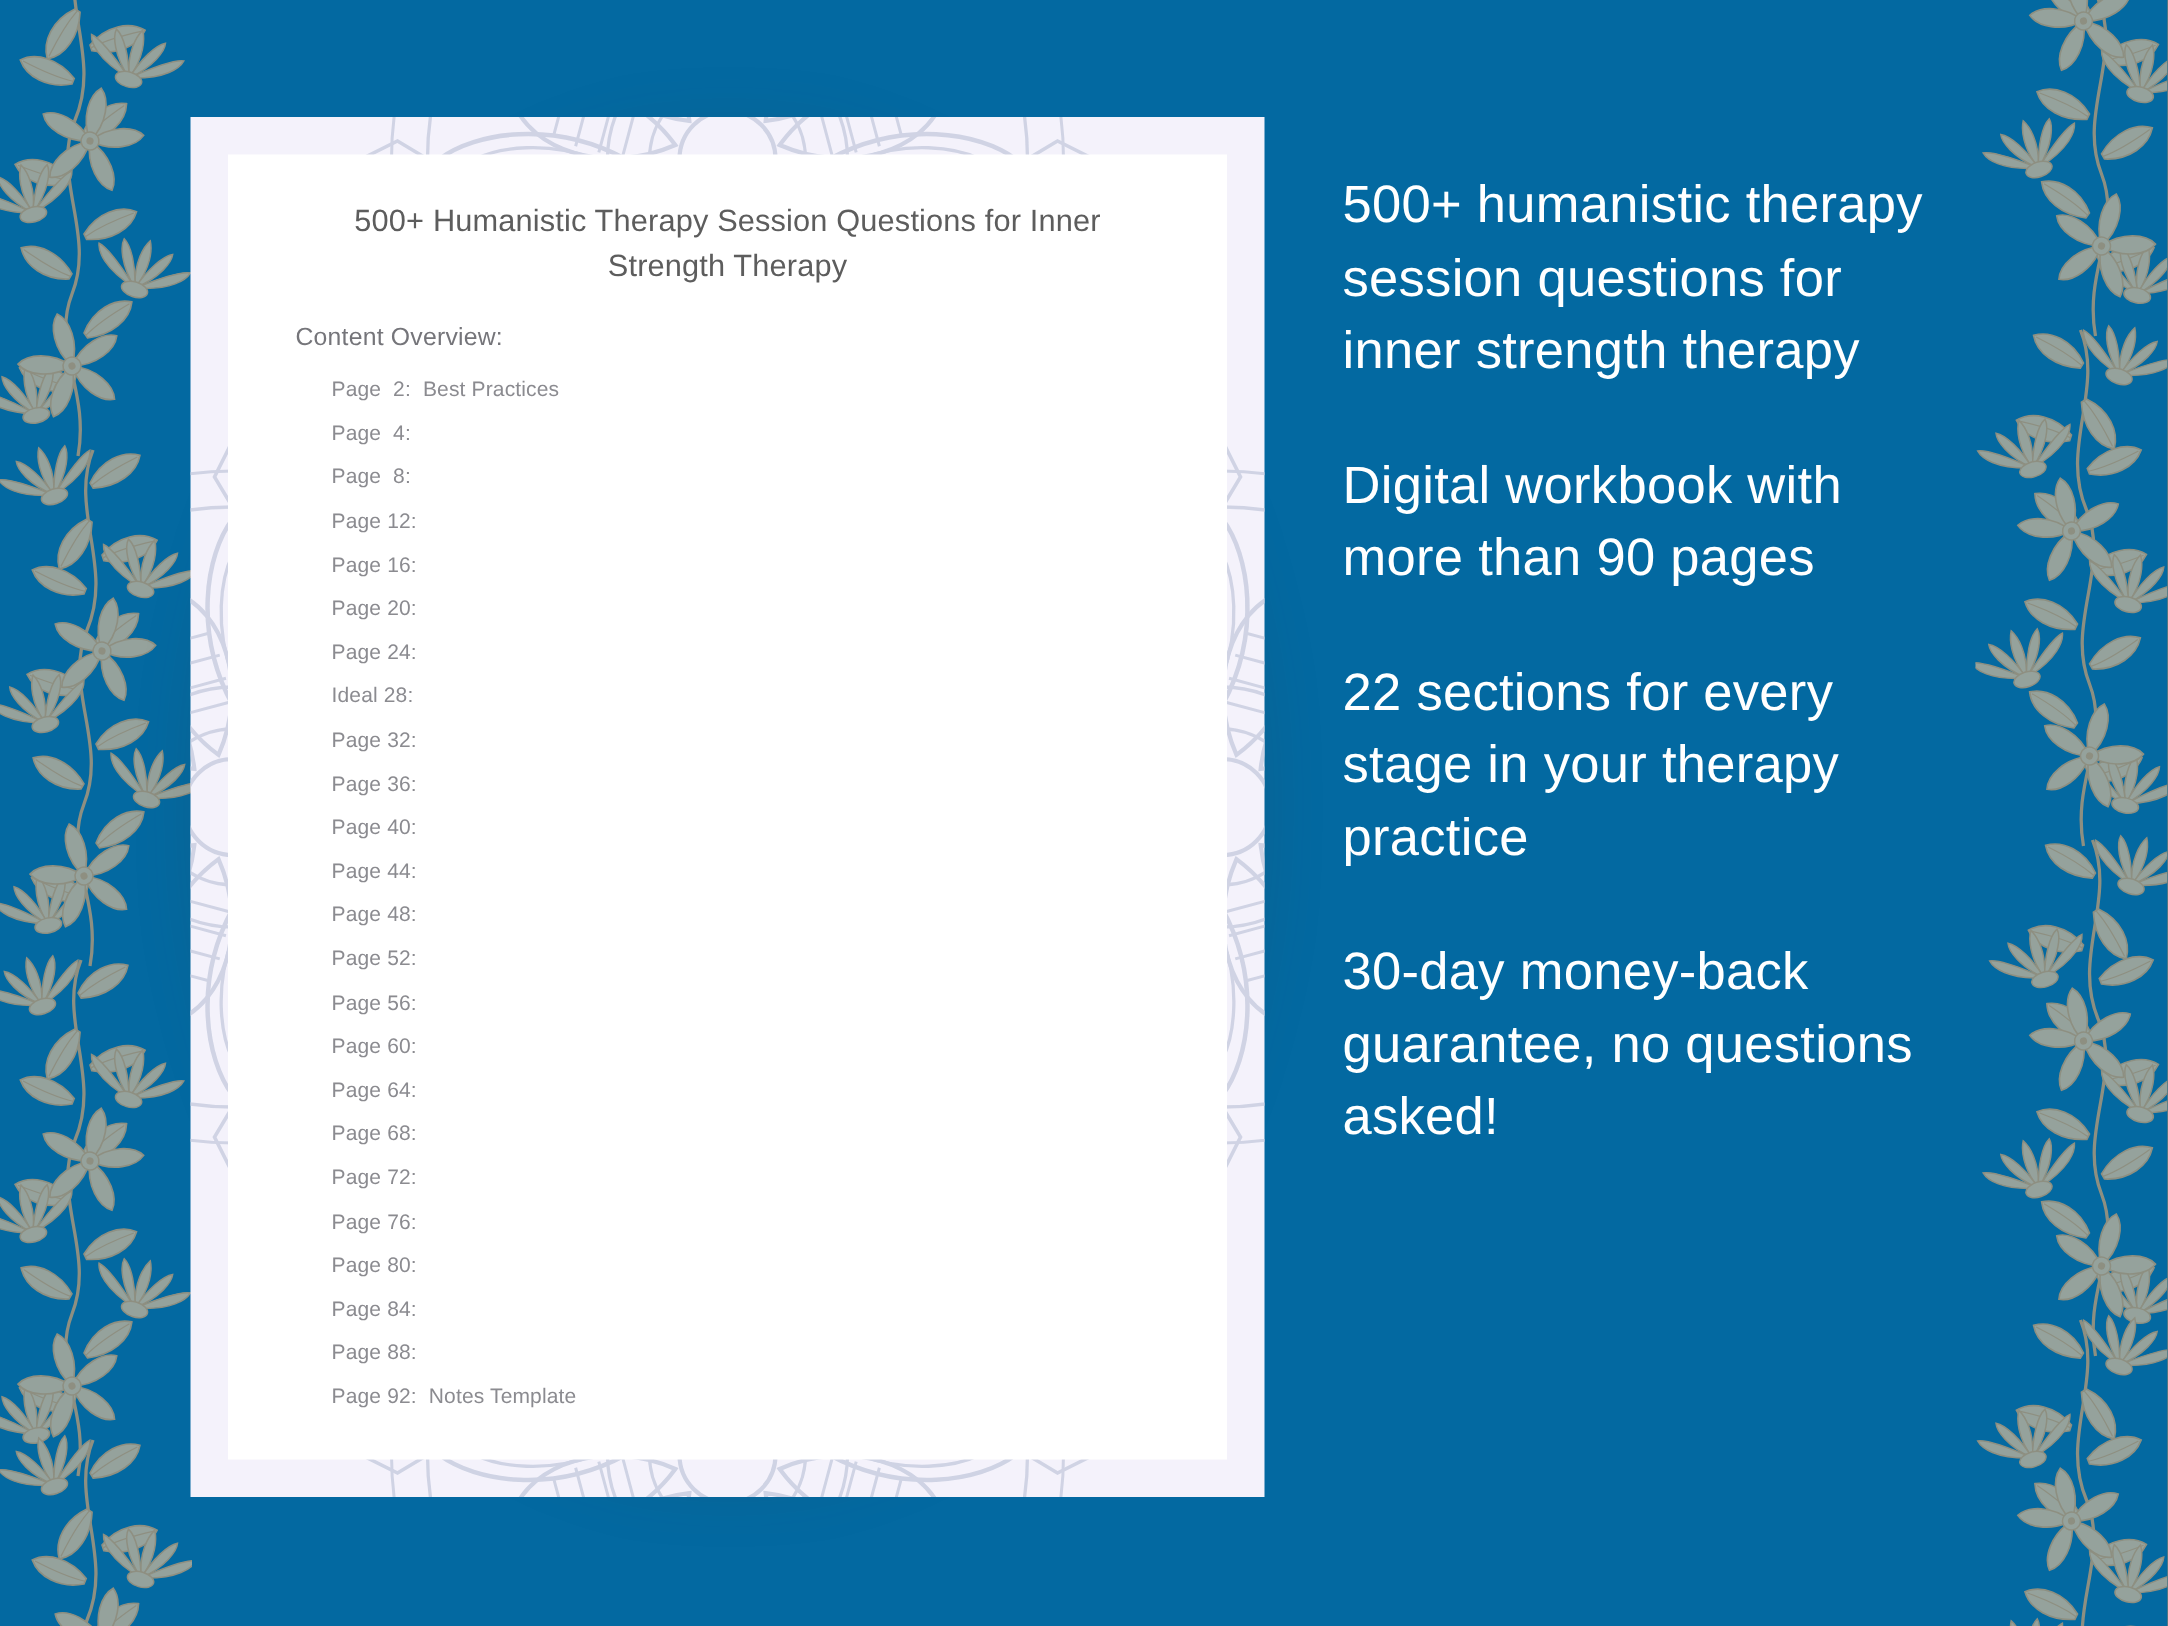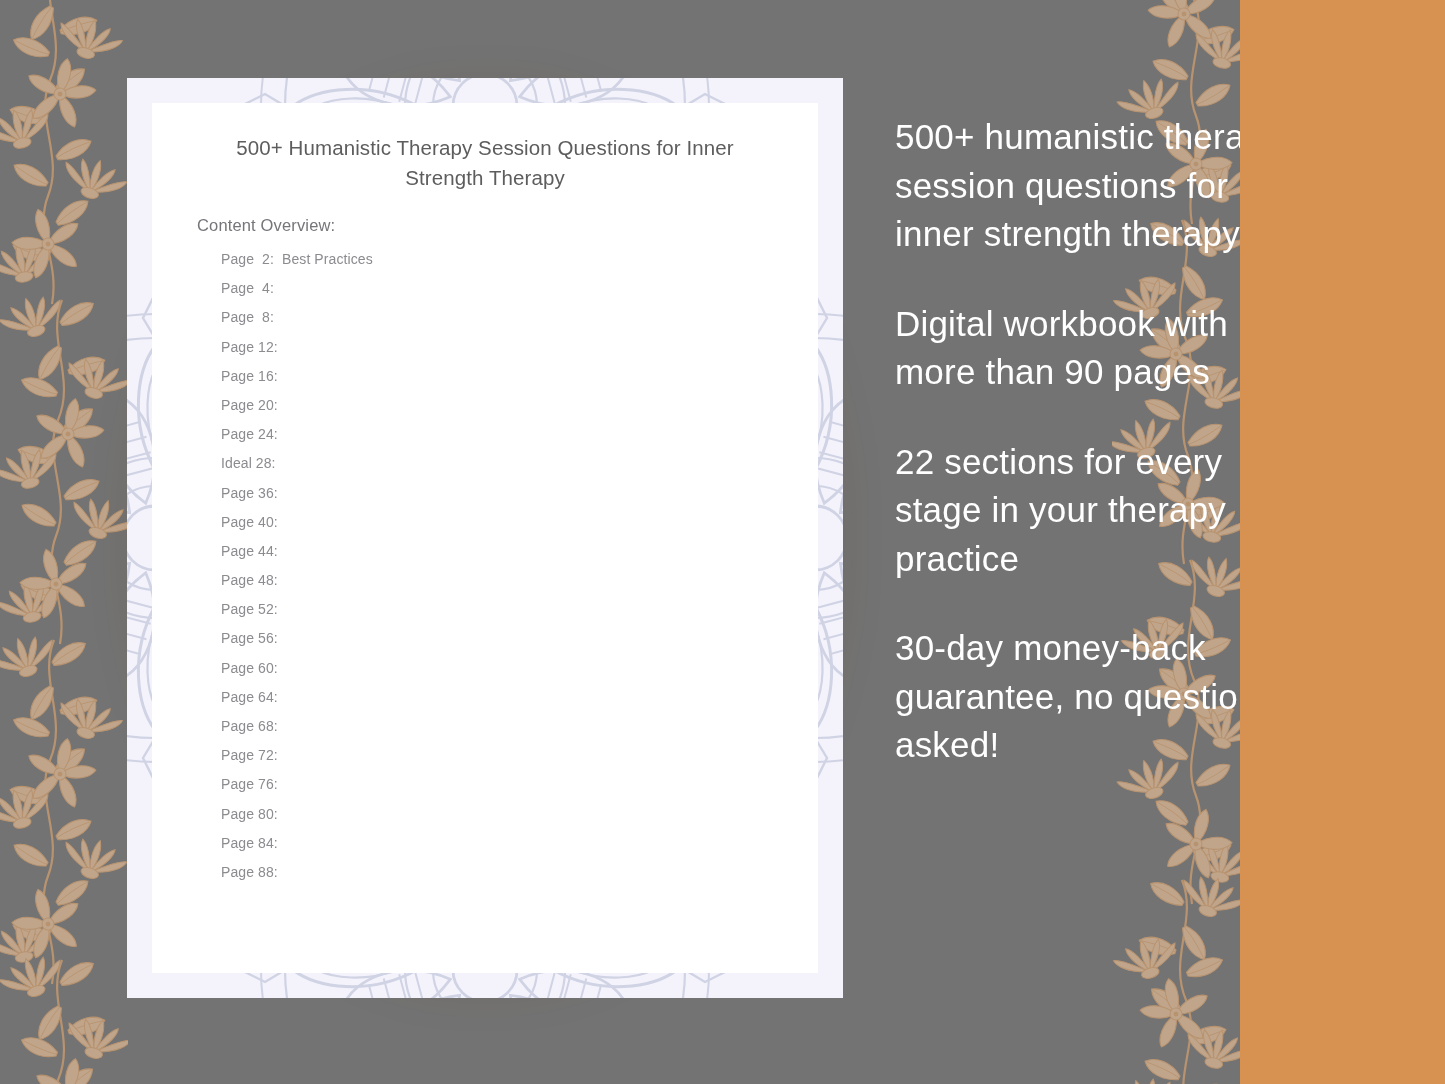--- a/index.html
+++ b/index.html
@@ -9,23 +9,23 @@
   body {
     width: 1445px;
     height: 1084px;
     overflow: hidden;
     font-family: "Liberation Sans", sans-serif;
     background: #D79252;
   }
 
   #stage {
     position: relative;
-    width: 1240px;
+    width: 1445px;
     height: 1084px;
-    background: #737373;
+    background: #0369a1;
     overflow: hidden;
   }
 
   
   .vine {
     position: absolute;
     top: 0;
     height: 1084px;
     width: 128px;
     opacity: .62;
@@ -373,34 +373,36 @@
 
       <div class="toc" id="toc-list">
           <div class="toc-row"><span class="toc-pg">Page  2:</span><span class="toc-label">Best Practices</span></div>
           <div class="toc-row"><span class="toc-pg">Page  4:</span><span class="toc-label"></span></div>
           <div class="toc-row"><span class="toc-pg">Page  8:</span><span class="toc-label"></span></div>
           <div class="toc-row"><span class="toc-pg">Page 12:</span><span class="toc-label"></span></div>
           <div class="toc-row"><span class="toc-pg">Page 16:</span><span class="toc-label"></span></div>
           <div class="toc-row"><span class="toc-pg">Page 20:</span><span class="toc-label"></span></div>
           <div class="toc-row"><span class="toc-pg">Page 24:</span><span class="toc-label"></span></div>
           <div class="toc-row"><span class="toc-pg">Ideal 28:</span><span class="toc-label"></span></div>
+          <div class="toc-row"><span class="toc-pg">Page 32:</span><span class="toc-label"></span></div>
           <div class="toc-row"><span class="toc-pg">Page 36:</span><span class="toc-label"></span></div>
           <div class="toc-row"><span class="toc-pg">Page 40:</span><span class="toc-label"></span></div>
           <div class="toc-row"><span class="toc-pg">Page 44:</span><span class="toc-label"></span></div>
           <div class="toc-row"><span class="toc-pg">Page 48:</span><span class="toc-label"></span></div>
           <div class="toc-row"><span class="toc-pg">Page 52:</span><span class="toc-label"></span></div>
           <div class="toc-row"><span class="toc-pg">Page 56:</span><span class="toc-label"></span></div>
           <div class="toc-row"><span class="toc-pg">Page 60:</span><span class="toc-label"></span></div>
           <div class="toc-row"><span class="toc-pg">Page 64:</span><span class="toc-label"></span></div>
           <div class="toc-row"><span class="toc-pg">Page 68:</span><span class="toc-label"></span></div>
           <div class="toc-row"><span class="toc-pg">Page 72:</span><span class="toc-label"></span></div>
           <div class="toc-row"><span class="toc-pg">Page 76:</span><span class="toc-label"></span></div>
           <div class="toc-row"><span class="toc-pg">Page 80:</span><span class="toc-label"></span></div>
           <div class="toc-row"><span class="toc-pg">Page 84:</span><span class="toc-label"></span></div>
           <div class="toc-row"><span class="toc-pg">Page 88:</span><span class="toc-label"></span></div>
+          <div class="toc-row"><span class="toc-pg">Page 92:</span><span class="toc-label">Notes Template</span></div>
         </div>
     </div>
   </div>
 
   <div class="bullets" id="bullet-list">
       <div class="bullet">500+ humanistic therapy session questions for inner strength therapy</div>
       <div class="bullet">Digital workbook with more than 90 pages</div>
       <div class="bullet">22 sections for every stage in your therapy practice</div>
       <div class="bullet">30-day money-back guarantee, no questions asked!</div>
     </div>

